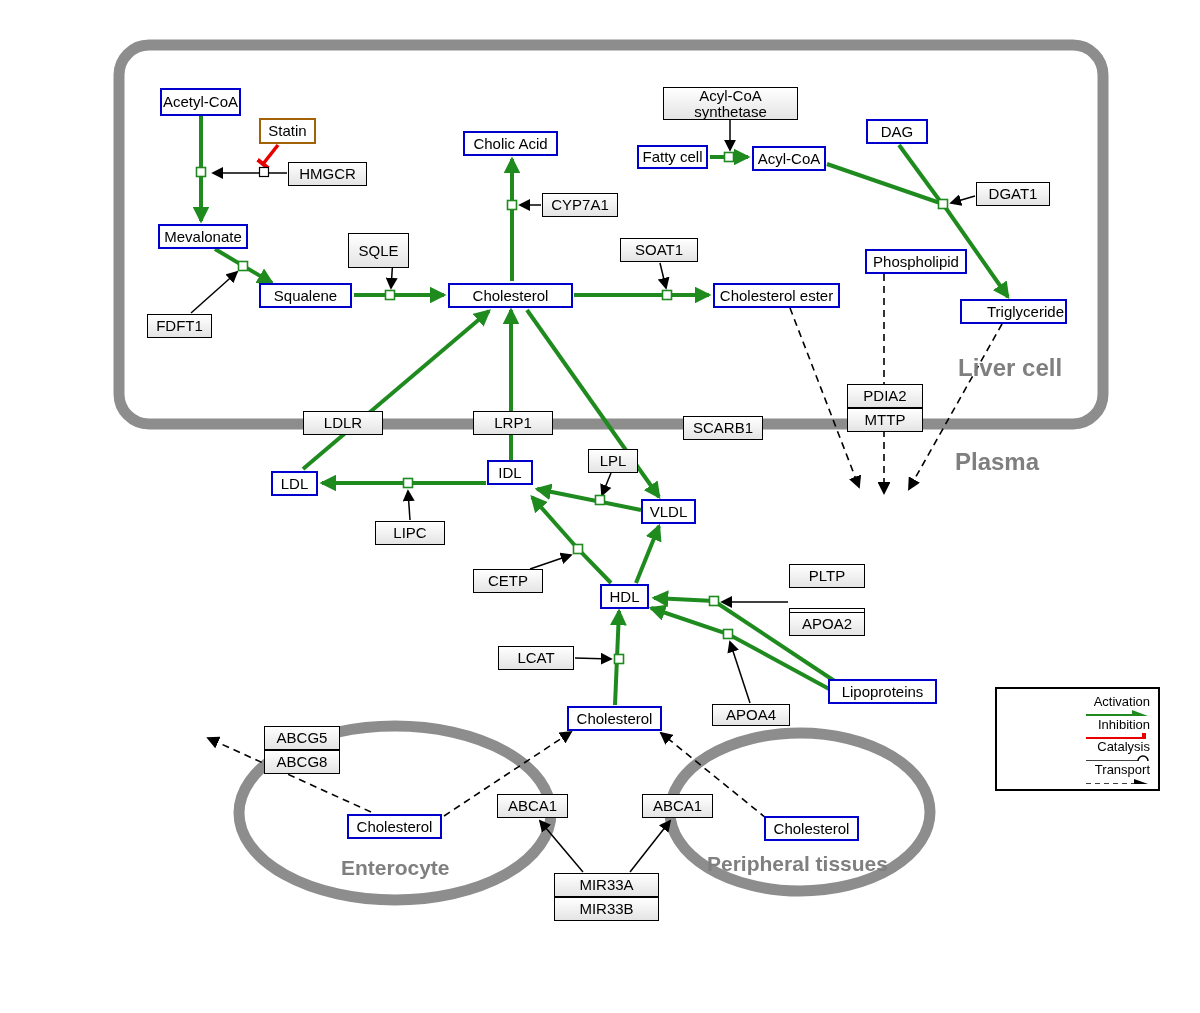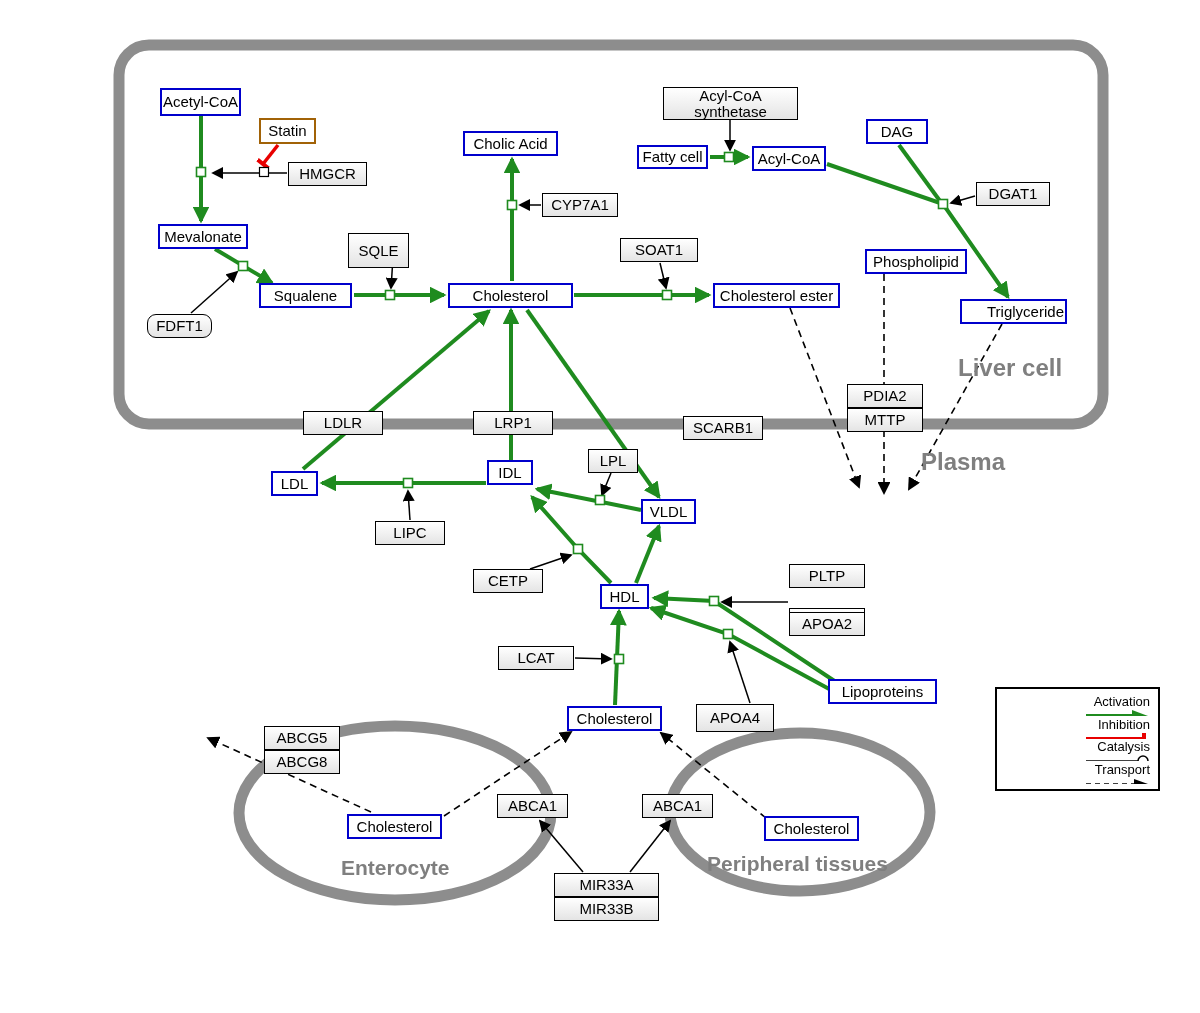--- a/index.html
+++ b/index.html
@@ -126,50 +126,50 @@
       <div class="node metabolite" style="left: 271px; top: 471px; width: 47px; height: 25px;">LDL</div>
       <div class="node metabolite" style="left: 487px; top: 460px; width: 46px; height: 25px;">IDL</div>
       <div class="node metabolite" style="left: 641px; top: 499px; width: 55px; height: 25px;">VLDL</div>
       <div class="node metabolite" style="left: 600px; top: 584px; width: 49px; height: 25px;">HDL</div>
       <div class="node metabolite" style="left: 567px; top: 706px; width: 95px; height: 25px;">Cholesterol</div>
       <div class="node metabolite" style="left: 828px; top: 679px; width: 109px; height: 25px;">Lipoproteins</div>
       <div class="node metabolite" style="left: 347px; top: 814px; width: 95px; height: 25px;">Cholesterol</div>
       <div class="node metabolite" style="left: 764px; top: 816px; width: 95px; height: 25px;">Cholesterol</div>
       <div class="node drug" style="left: 259px; top: 118px; width: 57px; height: 26px;">Statin</div>
       <div class="node gene" style="left: 288px; top: 162px; width: 79px; height: 24px;">HMGCR</div>
-      <div class="node gene" style="left: 147px; top: 314px; width: 65px; height: 24px; border-radius: 9px;">FDFT1</div>
+      <div class="node gene" style="left: 147px; top: 314px; width: 65px; height: 24px;">FDFT1</div>
       <div class="node gene" style="left: 348px; top: 233px; width: 61px; height: 35px;">SQLE</div>
       <div class="node gene" style="left: 542px; top: 193px; width: 76px; height: 24px;">CYP7A1</div>
       <div class="node gene" style="left: 620px; top: 238px; width: 78px; height: 24px;">SOAT1</div>
       <div class="node gene" style="left: 663px; top: 87px; width: 135px; height: 33px;">Acyl-CoA synthetase</div>
       <div class="node gene" style="left: 976px; top: 182px; width: 74px; height: 24px;">DGAT1</div>
       <div class="node gene" style="left: 303px; top: 411px; width: 80px; height: 24px;">LDLR</div>
       <div class="node gene" style="left: 473px; top: 411px; width: 80px; height: 24px;">LRP1</div>
       <div class="node gene" style="left: 683px; top: 416px; width: 80px; height: 24px;">SCARB1</div>
       <div class="node gene" style="left: 847px; top: 384px; width: 76px; height: 24px;">PDIA2</div>
       <div class="node gene" style="left: 847px; top: 408px; width: 76px; height: 24px;">MTTP</div>
       <div class="node gene" style="left: 588px; top: 449px; width: 50px; height: 24px;">LPL</div>
       <div class="node gene" style="left: 375px; top: 521px; width: 70px; height: 24px;">LIPC</div>
       <div class="node gene" style="left: 473px; top: 569px; width: 70px; height: 24px;">CETP</div>
       <div class="node gene" style="left: 498px; top: 646px; width: 76px; height: 24px;">LCAT</div>
       <div class="node gene" style="left: 789px; top: 564px; width: 76px; height: 24px;">PLTP</div>
       <div class="node gene" style="left: 789px; top: 588px; width: 76px; height: 24px; margin-top: 20px;">APOA1</div>
       <div class="node gene" style="left: 789px; top: 612px; width: 76px; height: 24px;">APOA2</div>
-      <div class="node gene" style="left: 696px; top: 704px; width: 78px; height: 28px;">APOA4</div>
+      <div class="node gene" style="left: 712px; top: 704px; width: 78px; height: 22px;">APOA4</div>
       <div class="node gene" style="left: 264px; top: 726px; width: 76px; height: 24px;">ABCG5</div>
       <div class="node gene" style="left: 264px; top: 750px; width: 76px; height: 24px;">ABCG8</div>
       <div class="node gene" style="left: 497px; top: 794px; width: 71px; height: 24px;">ABCA1</div>
       <div class="node gene" style="left: 642px; top: 794px; width: 71px; height: 24px;">ABCA1</div>
       <div class="node gene" style="left: 554px; top: 873px; width: 105px; height: 24px;">MIR33A</div>
       <div class="node gene" style="left: 554px; top: 897px; width: 105px; height: 24px;">MIR33B</div>
     </div>
 
 
   <div class="region-label" style="left:958px;top:354px;">Liver cell</div>
-  <div class="region-label" style="left:921px;top:448px;">Plasma</div>
+  <div class="region-label" style="left:955px;top:448px;">Plasma</div>
   <div class="region-label small" style="left:341px;top:856px;">Enterocyte</div>
   <div class="region-label small" style="left:707px;top:852px;">Peripheral tissues</div>
 
   <div id="legend">
     <div class="legend-row">
       <span>Activation</span>
       <svg width="66" height="14">
         <line x1="2" y1="7" x2="48" y2="7" stroke="#1f8b1f" stroke-width="4"></line>
         <polygon points="48,1 64,7 48,13" fill="#1f8b1f"></polygon>
       </svg>

